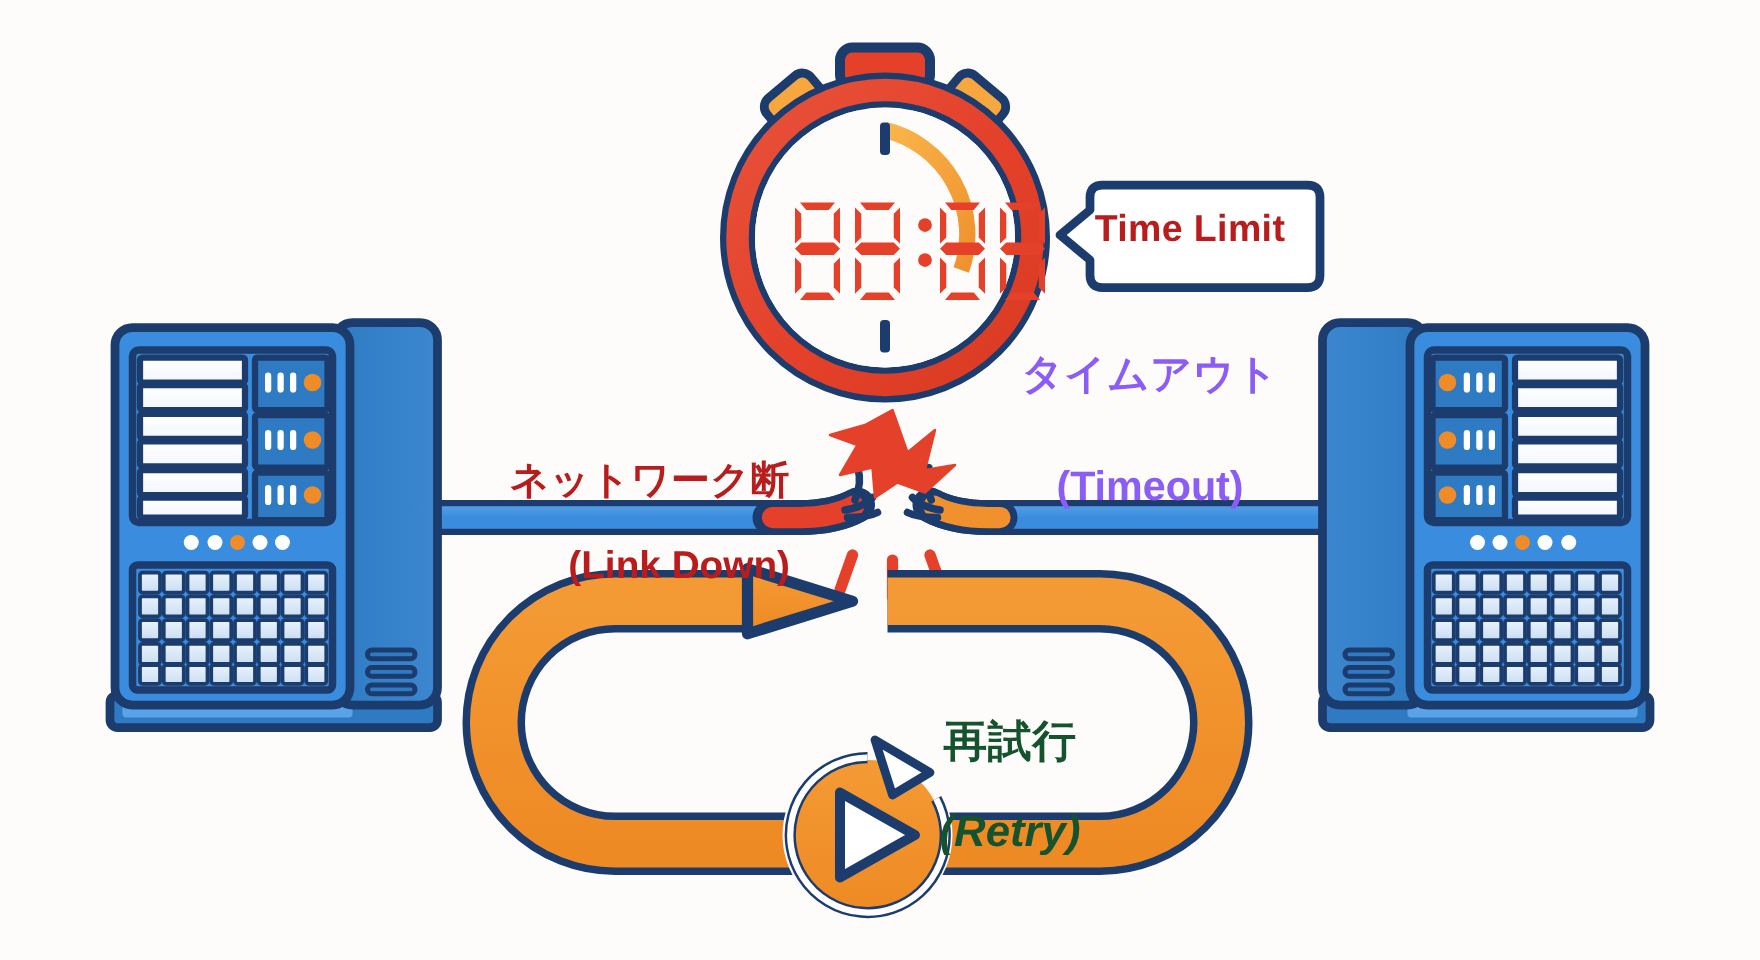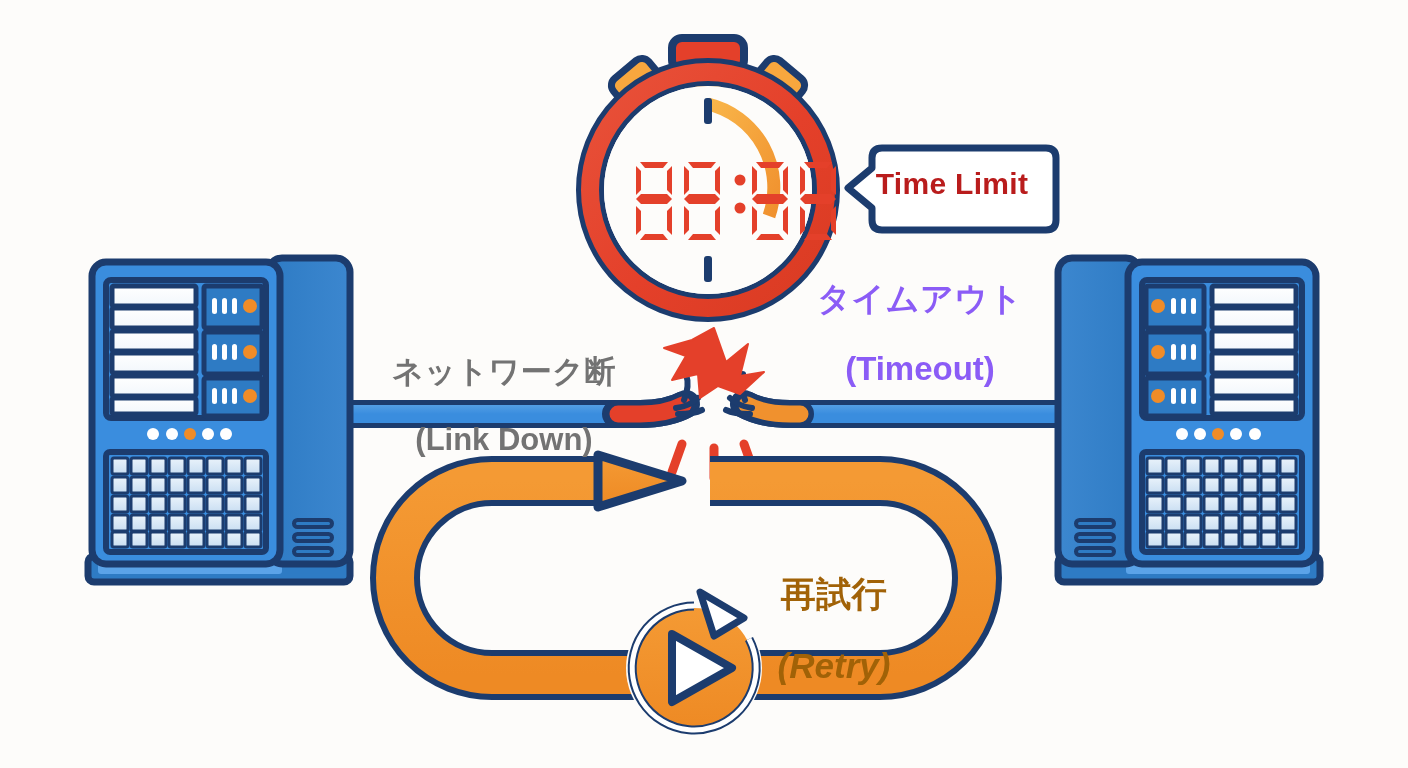--- a/index.html
+++ b/index.html
@@ -30,41 +30,42 @@
   }
   .lbl-jp {
     font-weight: 700;
     letter-spacing: 0.5px;
   }
   .lbl-en {
     font-weight: 700;
   }
   #label-linkdown {
     left: 376px;
-    top: 320px;
+    top: 332px;
     width: 256px;
-    color: #737373;
+    color: #b91c1c;
+    text-align: right;
   }
   #label-linkdown .lbl-jp { font-size: 31px; }
   #label-linkdown .lbl-en { font-size: 31px; }
 
   #label-timeout {
     left: 804px;
     top: 246px;
     width: 232px;
     color: #8b5cf6;
   }
   #label-timeout .lbl-jp { font-size: 33px; }
-  #label-timeout .lbl-en { font-size: 33px; }
+  #label-timeout .lbl-en { font-size: 33px; margin-top: 20px; }
 
   #label-retry {
-    left: 754px;
+    left: 728px;
     top: 540px;
     width: 160px;
-    color: #a16207;
+    color: #14532d;
   }
   #label-retry .lbl-jp { font-size: 35px; }
   #label-retry .lbl-en { font-size: 35px; font-style: italic; }
 
   #label-timelimit {
     left: 856px;
     top: 168px;
     width: 192px;
     color: #b91c1c;
     font-size: 30px;

